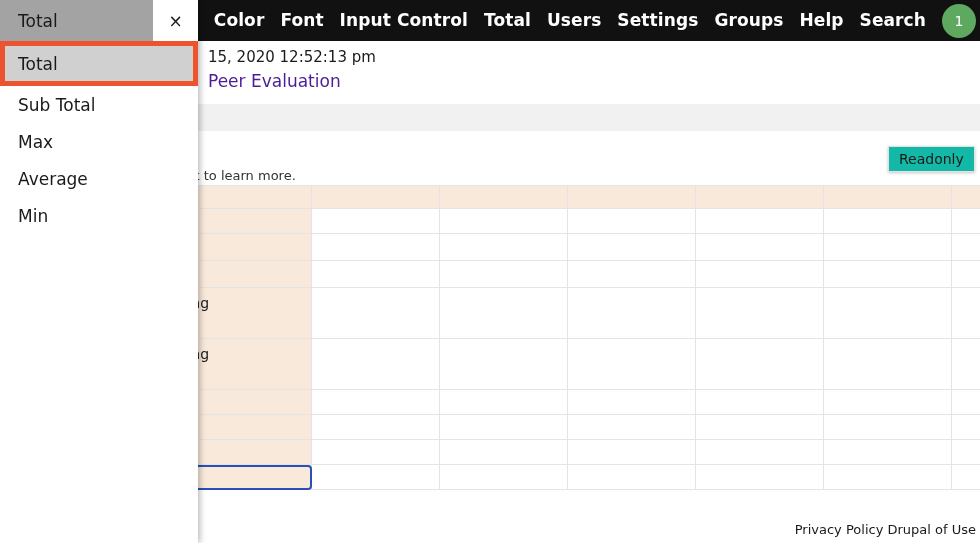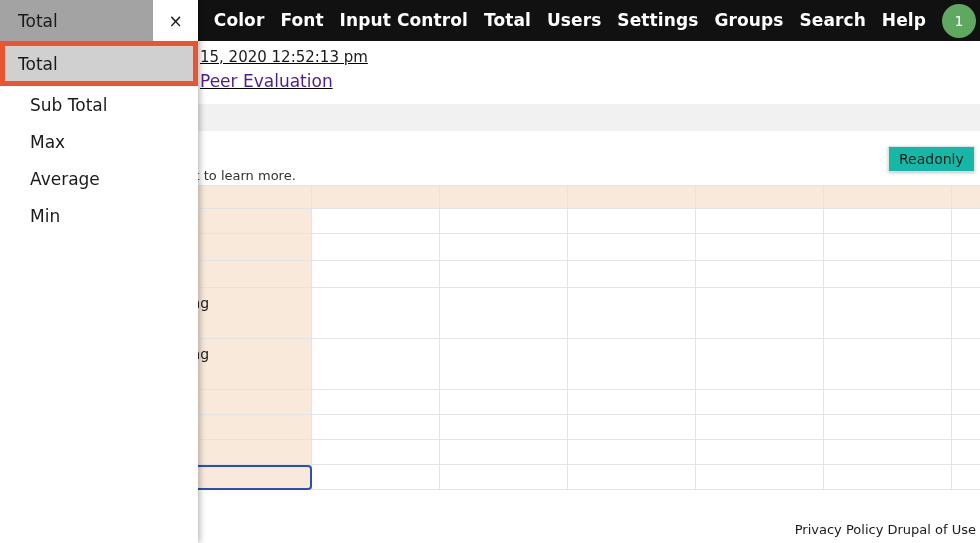--- a/index.html
+++ b/index.html
@@ -48,21 +48,21 @@
 
   
   .page {
     position: absolute;
     top: 41px; left: 0;
     width: 980px; height: 502px;
     background: #ffffff;
     overflow: hidden;
   }
 
-  .page-head { padding: 6px 0 0 0; text-decoration: underline; }
+  .page-head { padding: 6px 0 0 8px; }
   .meta-line {
     font-size: 15px; color: #1a1a1a;
     padding-left: 200px;
     line-height: 21px;
   }
   .page-subtitle {
     font-size: 17px; color: #4c1d95;
     padding-left: 200px;
     line-height: 26px;
   }
@@ -171,21 +171,21 @@
     background: #ffffff;
     display: flex; align-items: center; justify-content: center;
     font-size: 17px;
     color: #1a1a1a;
     cursor: pointer;
   }
   .dd-list { padding: 0; margin: 0; list-style: none; }
   .dd-item {
     height: 37px;
     display: flex; align-items: center;
-    padding-left: 30px;
+    padding-left: 18px;
     font-size: 17px;
     color: #1a1a1a;
     background: #ffffff;
     cursor: pointer;
   }
   .dd-item.selected {
     background: #d0d0d0;
     border: 5px solid #ec5430;
     padding-left: 13px;
     height: 45px;
@@ -348,22 +348,22 @@
   <div class="topnav">
     <div id="nav-items" style="display:flex;align-items:center;">
         <div class="nav-item">Edit</div>
         <div class="nav-item">Color</div>
         <div class="nav-item">Font</div>
         <div class="nav-item">Input Control</div>
         <div class="nav-item">Total</div>
         <div class="nav-item">Users</div>
         <div class="nav-item">Settings</div>
         <div class="nav-item">Groups</div>
+        <div class="nav-item">Help</div>
         <div class="nav-item">Search</div>
-        <div class="nav-item">Help</div>
       </div>
     <div class="nav-avatar">1</div>
   </div>
 
   <div class="dd-panel">
     <div class="dd-header">
       <div class="dd-header-label">Total</div>
       <div class="dd-close">×</div>
     </div>
     <ul class="dd-list" id="dd-list">

